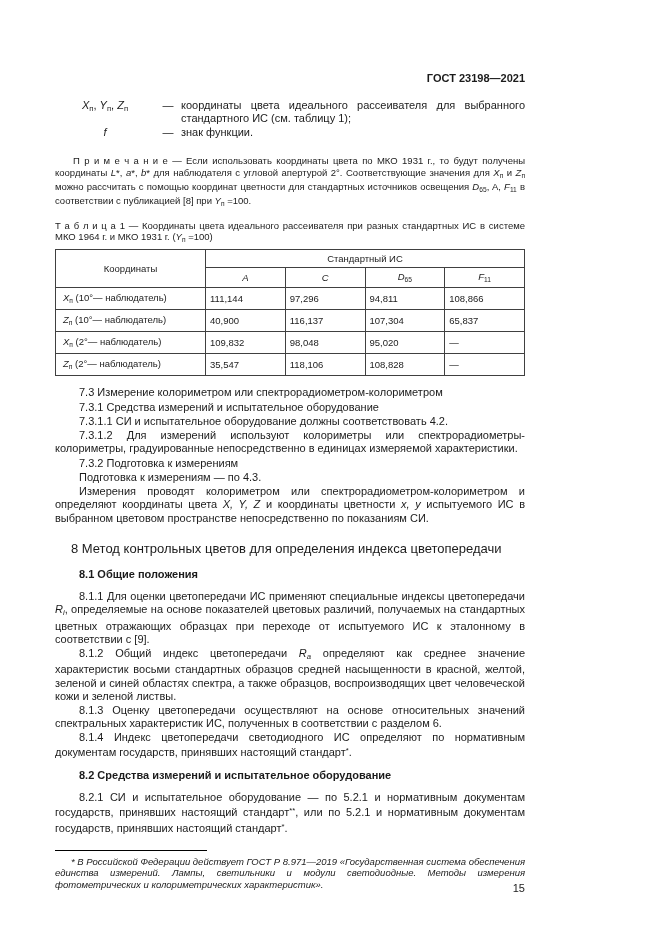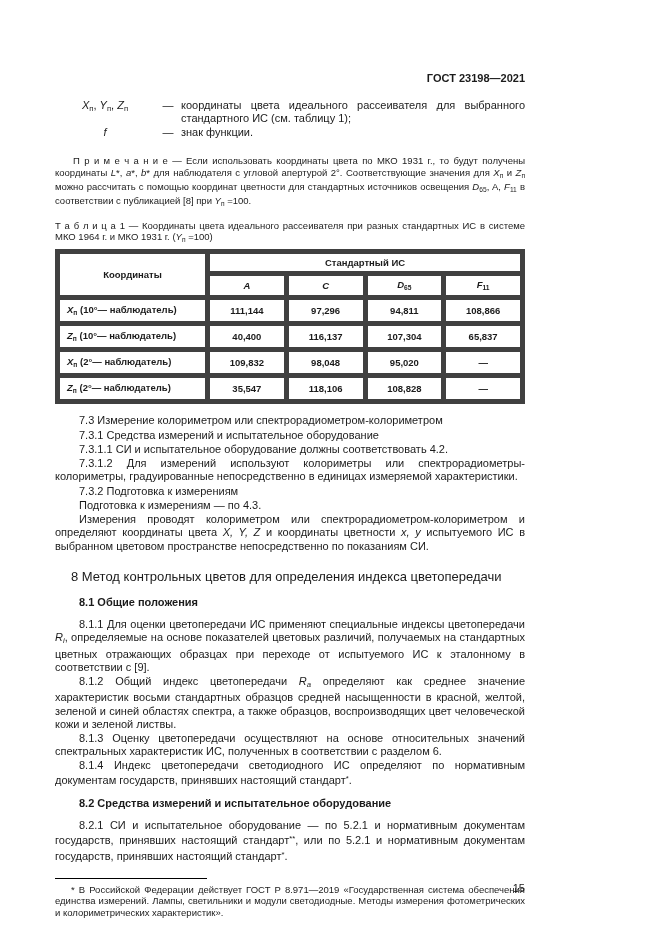--- a/index.html
+++ b/index.html
@@ -21,36 +21,36 @@
   .def-row { display:flex; }
   .def-term { flex:0 0 100px; text-align:center; }
   .def-dash { flex:0 0 26px; text-align:center; }
   .def-text { flex:1; text-align:justify; }
 
   .note { margin-top:9px; font-size:9.5px; line-height:11.5px; text-align:justify; text-indent:18px; }
 
   .caption { margin-top:11px; margin-bottom:3px; font-size:9.5px; line-height:11.5px; text-align:justify; }
 
   table.t1 { width:100%; border-collapse:collapse; font-size:9.5px; line-height:11px; table-layout:fixed; }
-  table.t1 td { border:5px solid #404040; padding:2px 4px;font-weight:bold; }
+  table.t1 td { border:1px solid #404040; padding:2px 4px; }
   table.t1 .th { text-align:center; vertical-align:middle; padding:3px 2px; }
   table.t1 .rl { padding-left:7px; height:17px; vertical-align:middle; }
-  table.t1 .rv { text-align:center; vertical-align:middle; }
+  table.t1 .rv { text-align:left; vertical-align:middle; }
   .col-k { width:150px; }
 
   .hb { font-weight:normal; text-indent:24px; margin:1px 0; }
   .mt10 { margin-top:10px; }
   .p { text-align:justify; text-indent:24px; margin:0; }
 
   .h8 { font-size:13px; line-height:16px; font-weight:normal; text-indent:16px; margin:16px 0 11px; }
   .h81 { font-weight:bold; text-indent:24px; margin:9px 0 8px; }
 
   .fn-block { margin-top:14px; }
   .fn-rule { width:152px; border-top:1px solid #000; margin-bottom:5px; }
-  .fn { font-size:9.5px; line-height:11.5px; text-align:justify; text-indent:16px; margin:4px 0 6px 0; }
+  .fn { font-size:9.5px; line-height:11.5px; text-align:justify; text-indent:16px; margin:4px 0 6px 0;font-style:italic; }
 
   .page-number { position:absolute; right:52px; bottom:40px; font-size:11px; }
 
   .seg-i  { font-style:italic; }
   .seg-sub  { font-size:0.7em; vertical-align:-0.25em; }
   .seg-isub { font-style:italic; font-size:0.7em; vertical-align:-0.25em; }
   .seg-sup  { font-size:0.7em; vertical-align:0.45em; }
 </style>
 </head>
 <body>
@@ -97,21 +97,21 @@
       </tr>
       <tr>
         <td class="rl"><span class="seg-i">X</span><span class="seg-sub">п</span><span> (10°— наблюдатель)</span></td>
         <td class="rv">111,144</td>
         <td class="rv">97,296</td>
         <td class="rv">94,811</td>
         <td class="rv">108,866</td>
       </tr>
       <tr>
         <td class="rl"><span class="seg-i">Z</span><span class="seg-sub">п</span><span> (10°— наблюдатель)</span></td>
-        <td class="rv">40,400</td>
+        <td class="rv">40,900</td>
         <td class="rv">116,137</td>
         <td class="rv">107,304</td>
         <td class="rv">65,837</td>
       </tr>
       <tr>
         <td class="rl"><span class="seg-i">X</span><span class="seg-sub">п</span><span> (2°— наблюдатель)</span></td>
         <td class="rv">109,832</td>
         <td class="rv">98,048</td>
         <td class="rv">95,020</td>
         <td class="rv">—</td>

